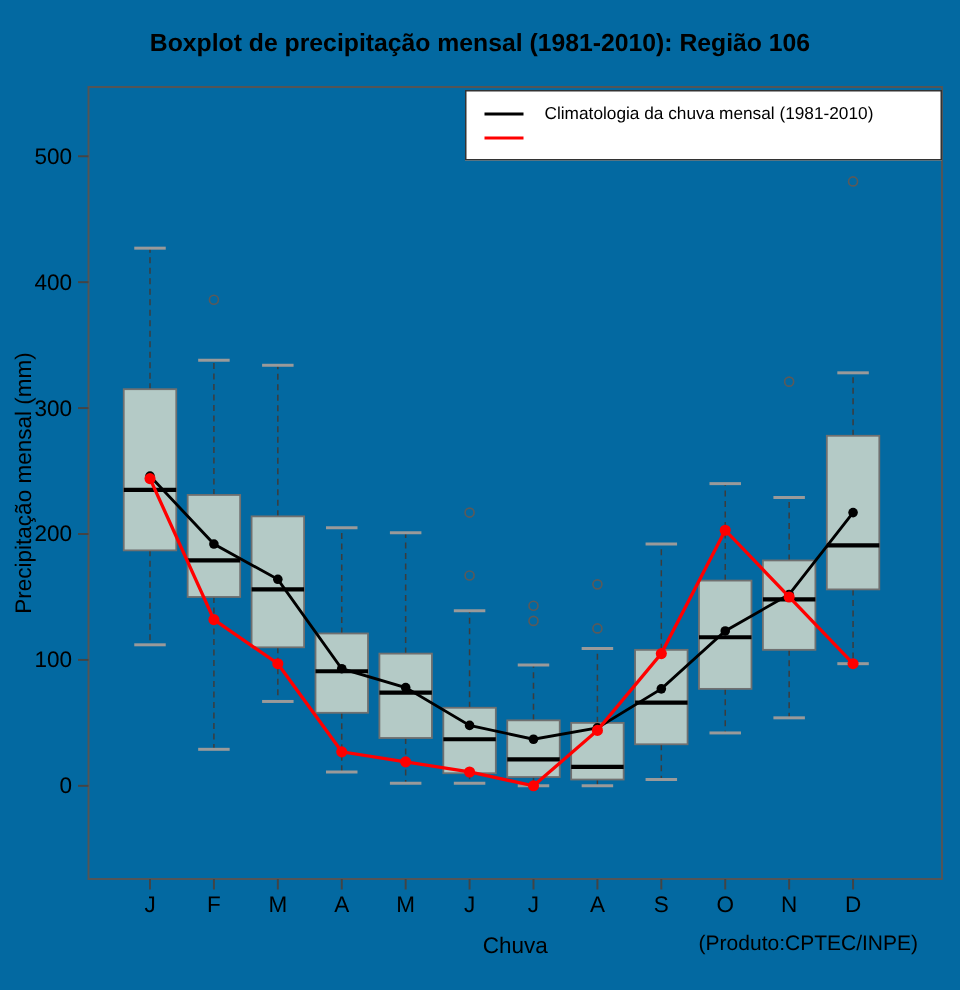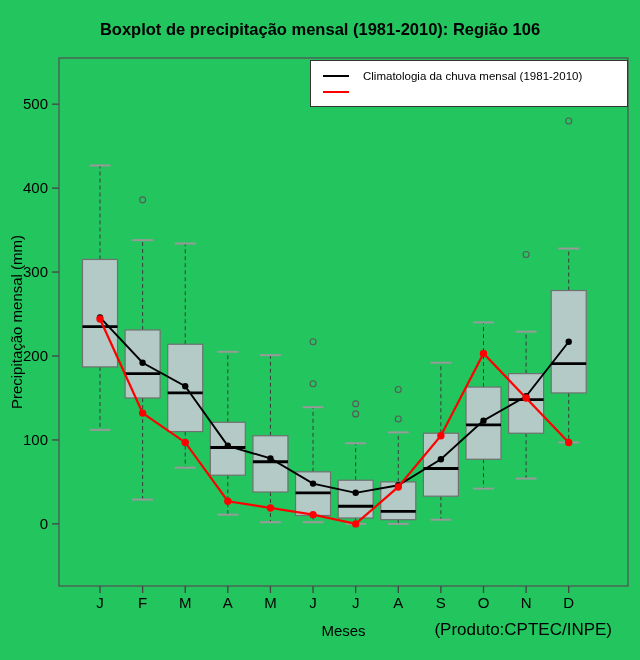--- a/index.html
+++ b/index.html
@@ -1,25 +1,25 @@
 <!DOCTYPE html>
 <html><head>
 <meta charset="utf-8">
 <style>
   html,body{margin:0;padding:0;background:#fff;}
-  #page{position:relative;width:640px;height:660px;background:#22c55e;
+  #page{position:relative;width:640px;height:660px;background:#0369a1;
         font-family:"Liberation Sans", sans-serif;overflow:hidden;}
   #chart-title{position:absolute;left:0;top:20px;width:640px;text-align:center;
         font-size:16.5px;font-weight:bold;color:#000;}
   #plot-svg{position:absolute;left:0;top:0;}
   #y-axis-label{position:absolute;left:16px;top:322px;transform:translate(-50%,-50%) rotate(-90deg);
         white-space:nowrap;font-size:15px;color:#000;}
   #x-axis-label{position:absolute;left:59px;top:622px;width:569px;text-align:center;
         font-size:15px;color:#000;}
-  #credit{position:absolute;right:28px;top:620px;font-size:17px;color:#000;padding-left:48px;}
+  #credit{position:absolute;right:28px;top:620px;font-size:14px;color:#000;padding-left:48px;}
   #legend{position:absolute;left:310px;top:60px;width:318px;box-sizing:border-box;
         border:1px solid #333;background:#fff;padding:7px 23px 6px 12px;}
   .legend-row{display:flex;align-items:center;height:16px;}
   .legend-swatch{width:26px;height:0;border-top-style:solid;border-top-width:2px;margin-right:14px;flex:0 0 auto;}
   .legend-label{font-size:11.5px;color:#000;white-space:nowrap;}
 </style>
 </head>
 <body>
 
 <div id="page">
@@ -194,21 +194,21 @@
         <circle cx="355.65999999999997" cy="523.8823529411765" r="3.7" fill="#ff0000"></circle>
         <circle cx="398.27" cy="486.9475357710652" r="3.7" fill="#ff0000"></circle>
         <circle cx="440.88" cy="435.7424483306836" r="3.7" fill="#ff0000"></circle>
         <circle cx="483.49" cy="353.4785373608903" r="3.7" fill="#ff0000"></circle>
         <circle cx="526.1" cy="397.96820349761526" r="3.7" fill="#ff0000"></circle>
         <circle cx="568.71" cy="442.4578696343402" r="3.7" fill="#ff0000"></circle>
       </g>
     </svg>
 
   <div id="y-axis-label">Precipitação mensal (mm)</div>
-  <div id="x-axis-label">Meses</div>
+  <div id="x-axis-label">Chuva</div>
   <div id="credit">(Produto:CPTEC/INPE)</div>
 
   <div id="legend">
     <div class="legend-row">
       <span class="legend-swatch" style="border-top-color:#000000"></span>
       <span class="legend-label">Climatologia da chuva mensal (1981-2010)</span>
     </div>
     <div class="legend-row">
       <span class="legend-swatch" style="border-top-color:#ff0000;border-top-width:2.5px"></span>
     </div>

